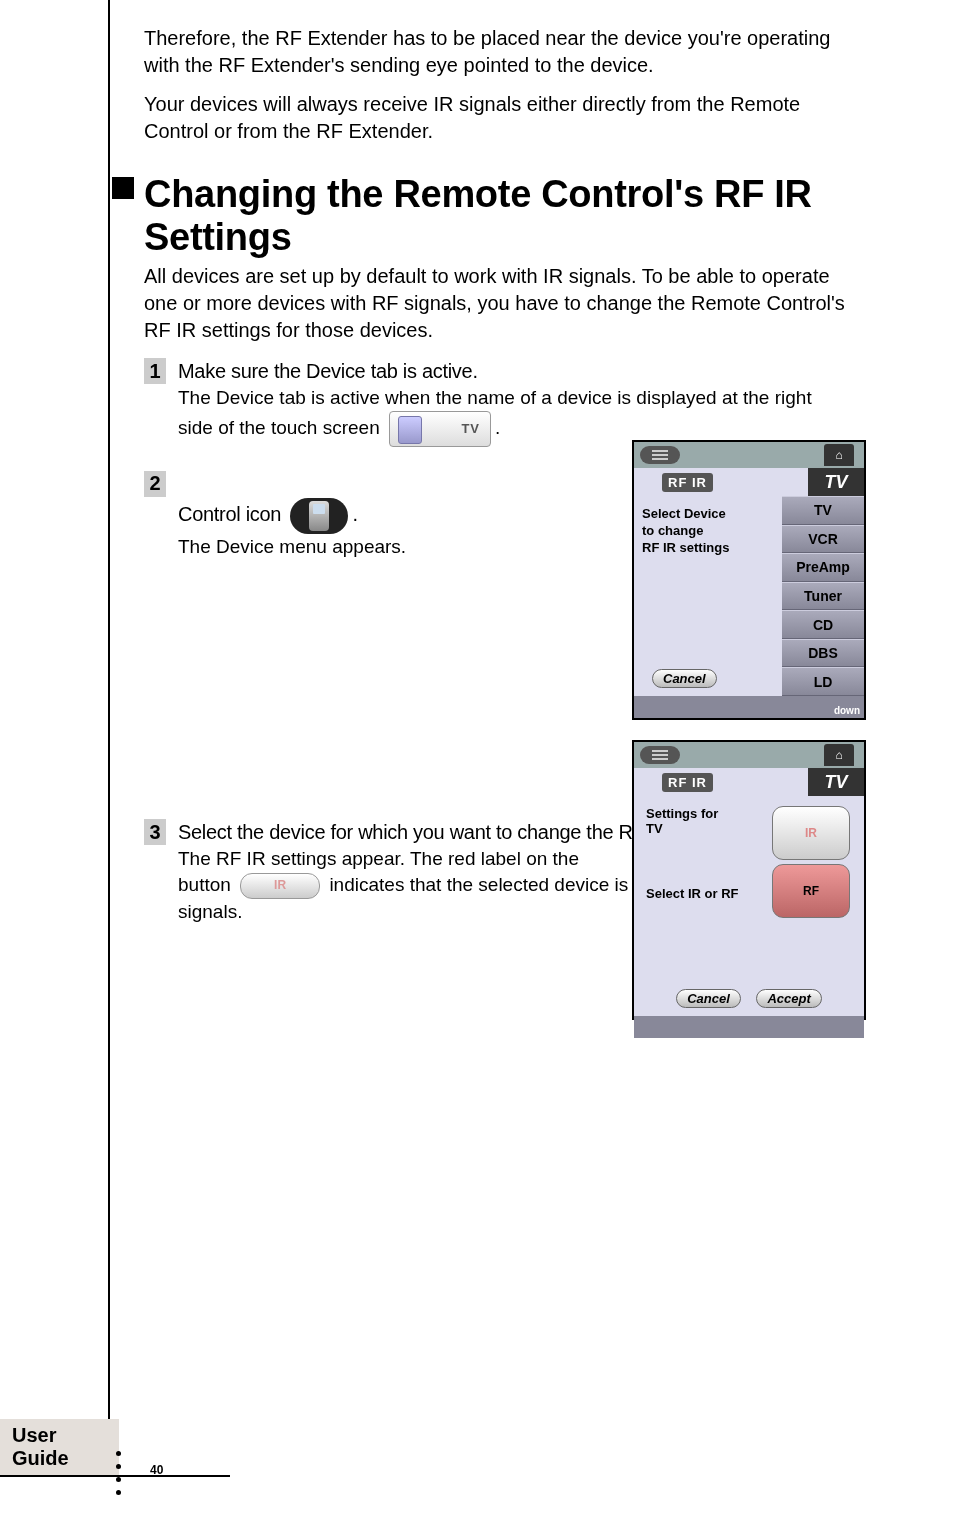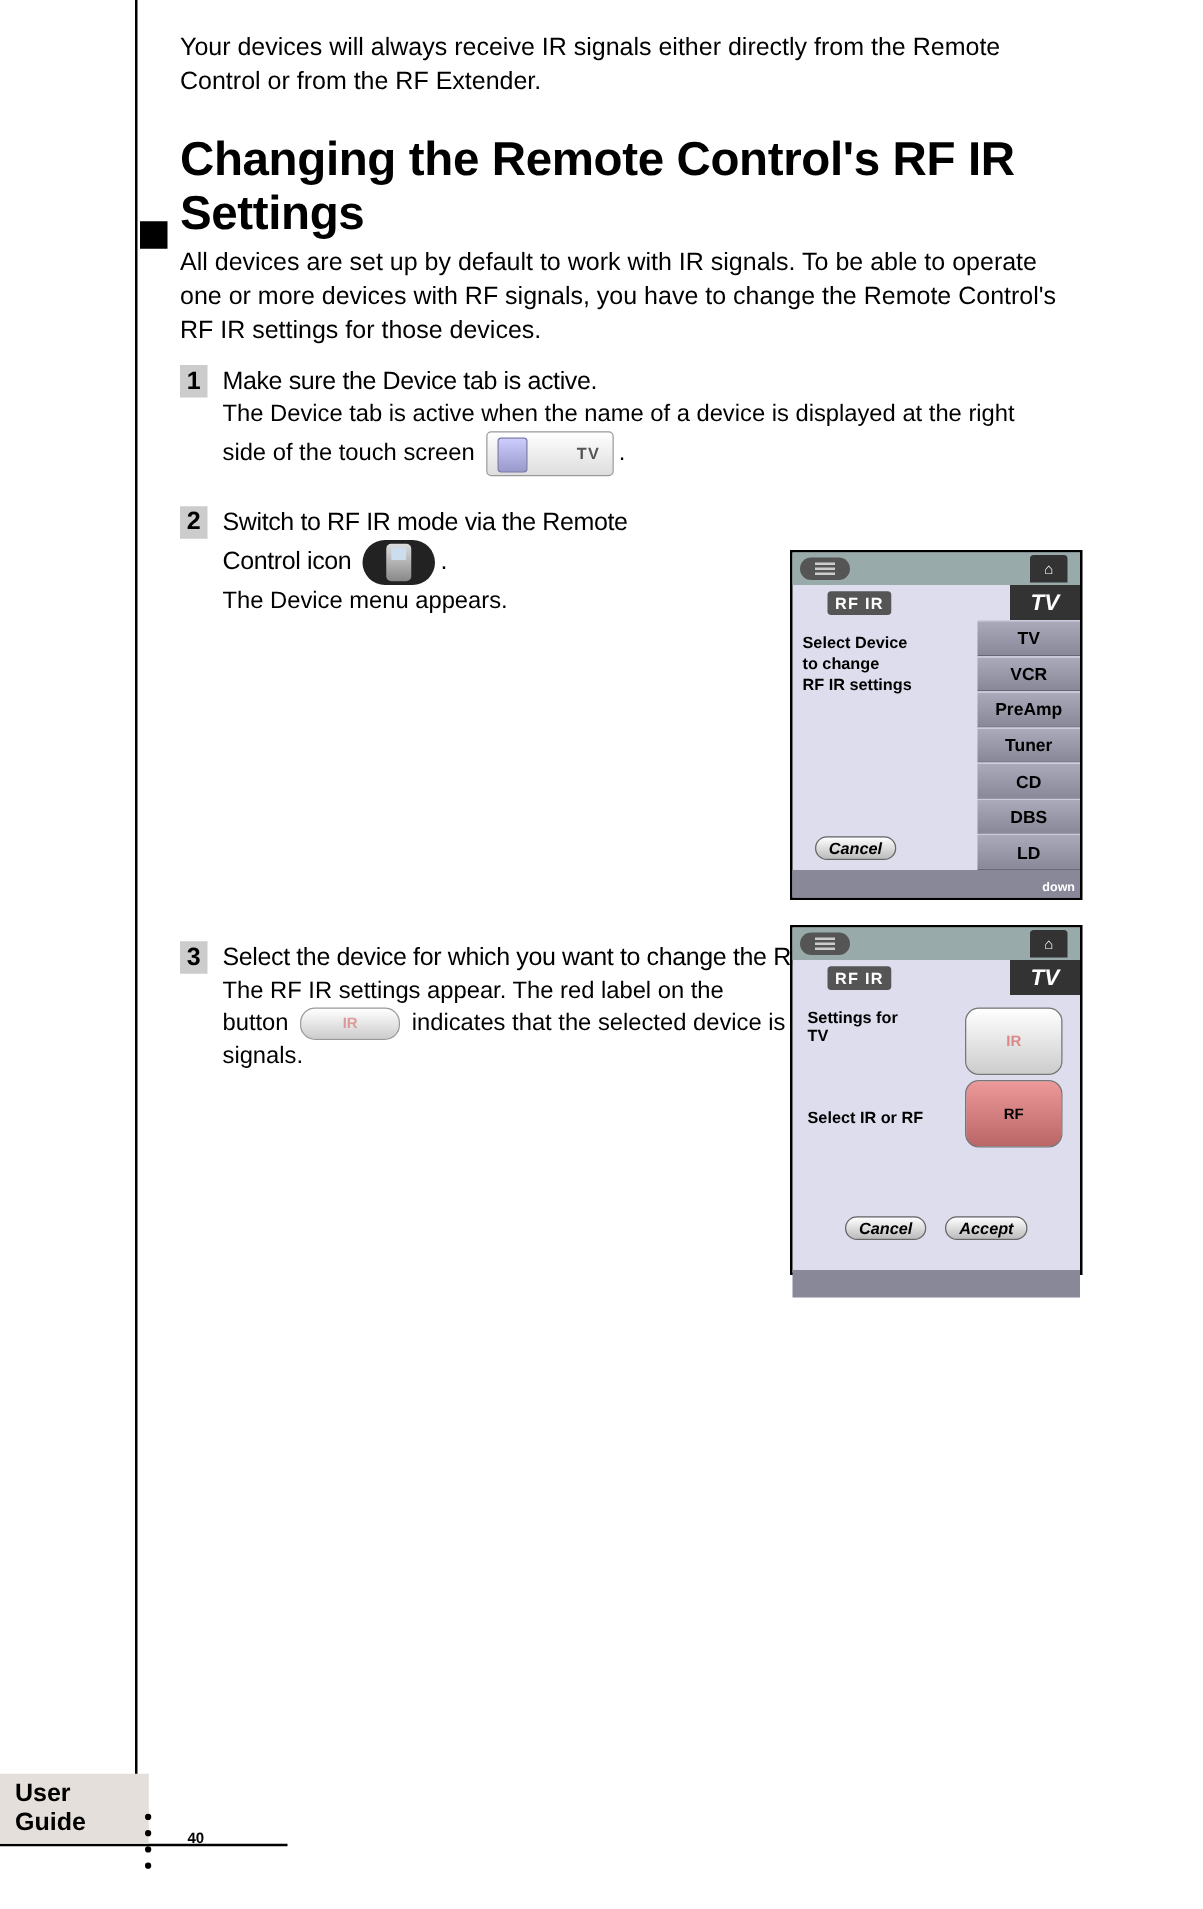--- a/index.html
+++ b/index.html
@@ -186,21 +186,21 @@
     position:relative;
   }
   .pill {
     display:block; width:76px; border-radius:11px;
     text-align:center; font-size:12px; font-weight:bold;
     padding:19px 0; margin:4px 0; border:1px solid #777;
   }
   .pill.ir { background: linear-gradient(#fff,#ccc); color:#d88; }
   .pill.rf { background: linear-gradient(#e99,#b66); color:#000; }
   .pillbox { position:absolute; right:14px; top:6px; }
-  .btnrow { position:absolute; left:0; right:0; bottom:24px; text-align:center; }
+  .btnrow { position:absolute; left:0; right:0; bottom:8px; text-align:center; }
   .btnrow .btn-cancel { margin:0 6px; font-style:italic; }
 
   .footer {
     position:absolute; left:0; bottom:50px; width:240px;
   }
   .ug {
     background:#e4dfda; color:#000; font-weight:bold; font-size:20px;
     padding:5px 12px; display:inline-block; width: 95px;
   }
   .ugline {
@@ -218,20 +218,21 @@
   }
 </style>
 </head>
 <body>
 
 <div class="page">
   <div class="vline"></div>
   <div class="hmarker"></div>
 
   <div class="content">
+    <p>Therefore, the RF Extender has to be placed near the device you're operating with the RF Extender's sending eye pointed to the device.</p>
     <p>Your devices will always receive IR signals either directly from the Remote Control or from the RF Extender.</p>
 
     <h2>Changing the Remote Control's RF IR Settings</h2>
     <p>All devices are set up by default to work with IR signals. To be able to operate one or more devices with RF signals, you have to change the Remote Control's RF IR settings for those devices.</p>
 
     <div class="step">
       <span class="stepnum">1</span>
       <div class="stepbody">
         <div class="lead">Make sure the Device tab is active.</div>
         <div class="sub">
@@ -239,21 +240,21 @@
           <span>side of the touch screen</span>
           <span class="inline-icon tab-icon"></span><span>.</span>
         </div>
       </div>
     </div>
 
     <div class="step" style="margin-top:24px;">
       <span class="stepnum">2</span>
       <div class="stepbody" style="width:460px;">
         <div class="lead">
-          <span>Switch to RF IR mode via the Remote</span><br>
+          <br>
           <span>Control icon</span>
           <span class="inline-icon remote-icon"></span><span>.</span>
         </div>
         <div class="sub">The Device menu appears.</div>
       </div>
     </div>
 
     <div class="step" style="margin-top:260px;">
       <span class="stepnum">3</span>
       <div class="stepbody" style="width:470px;">

